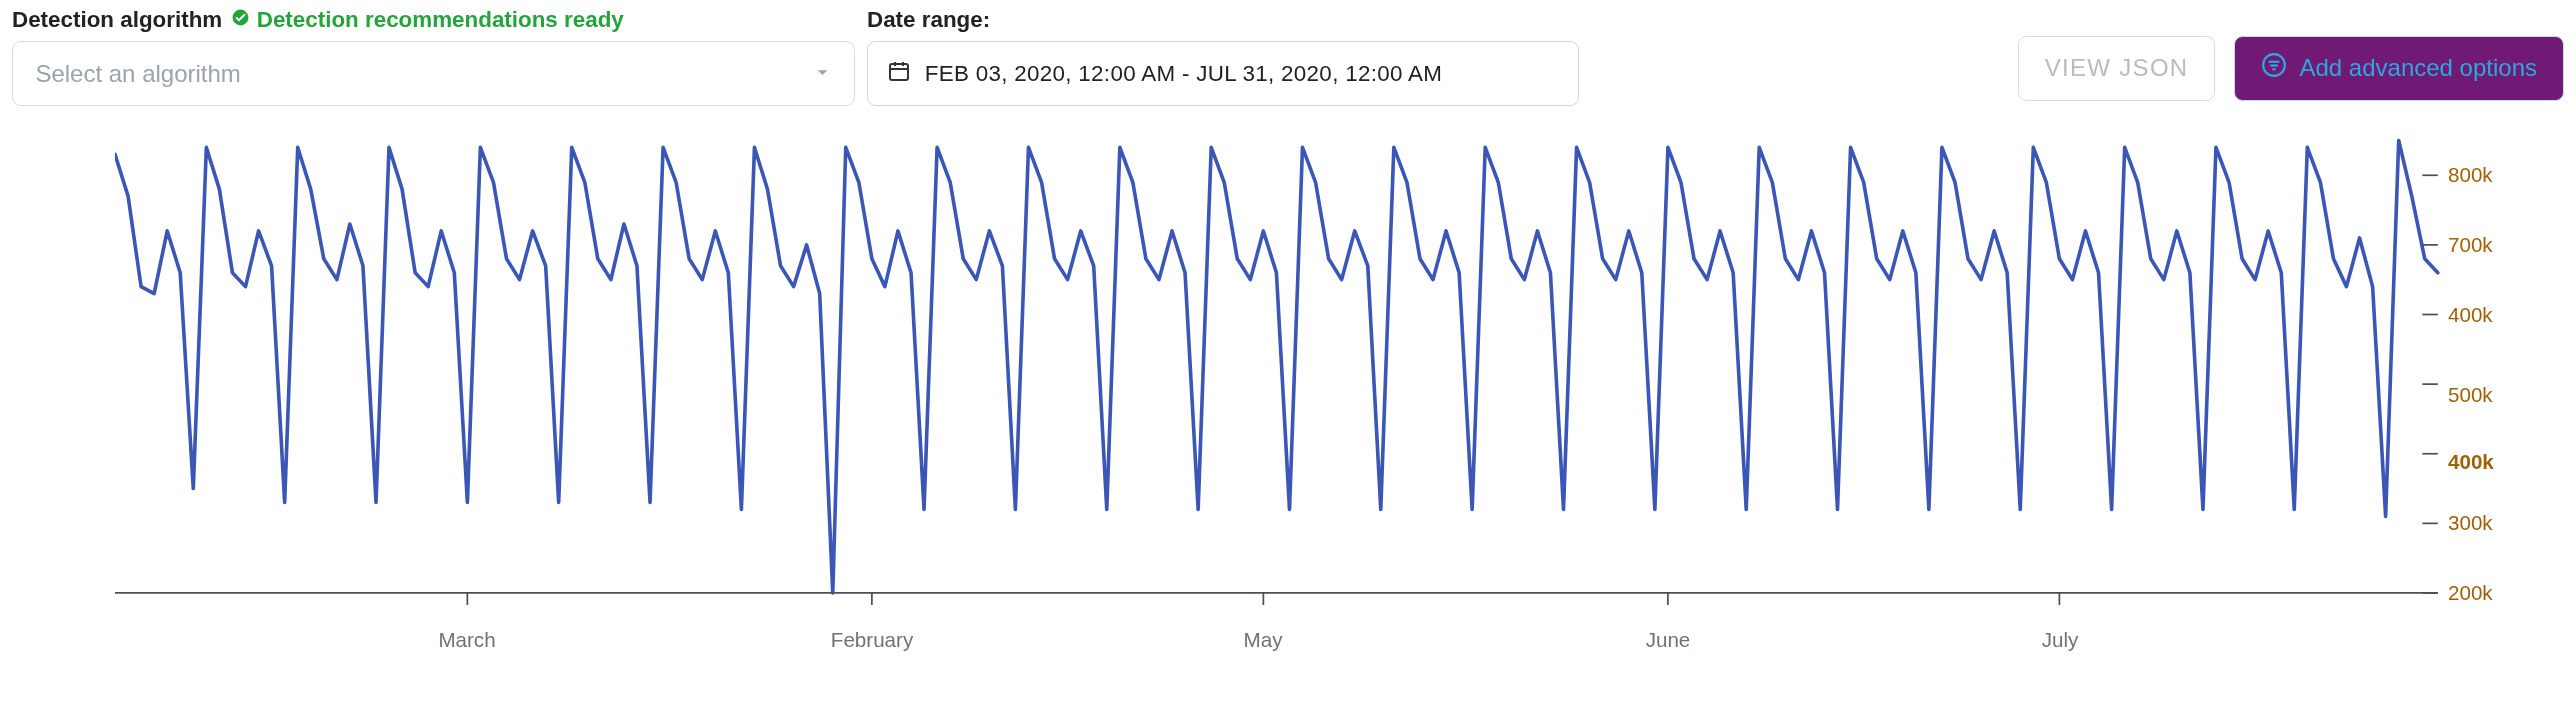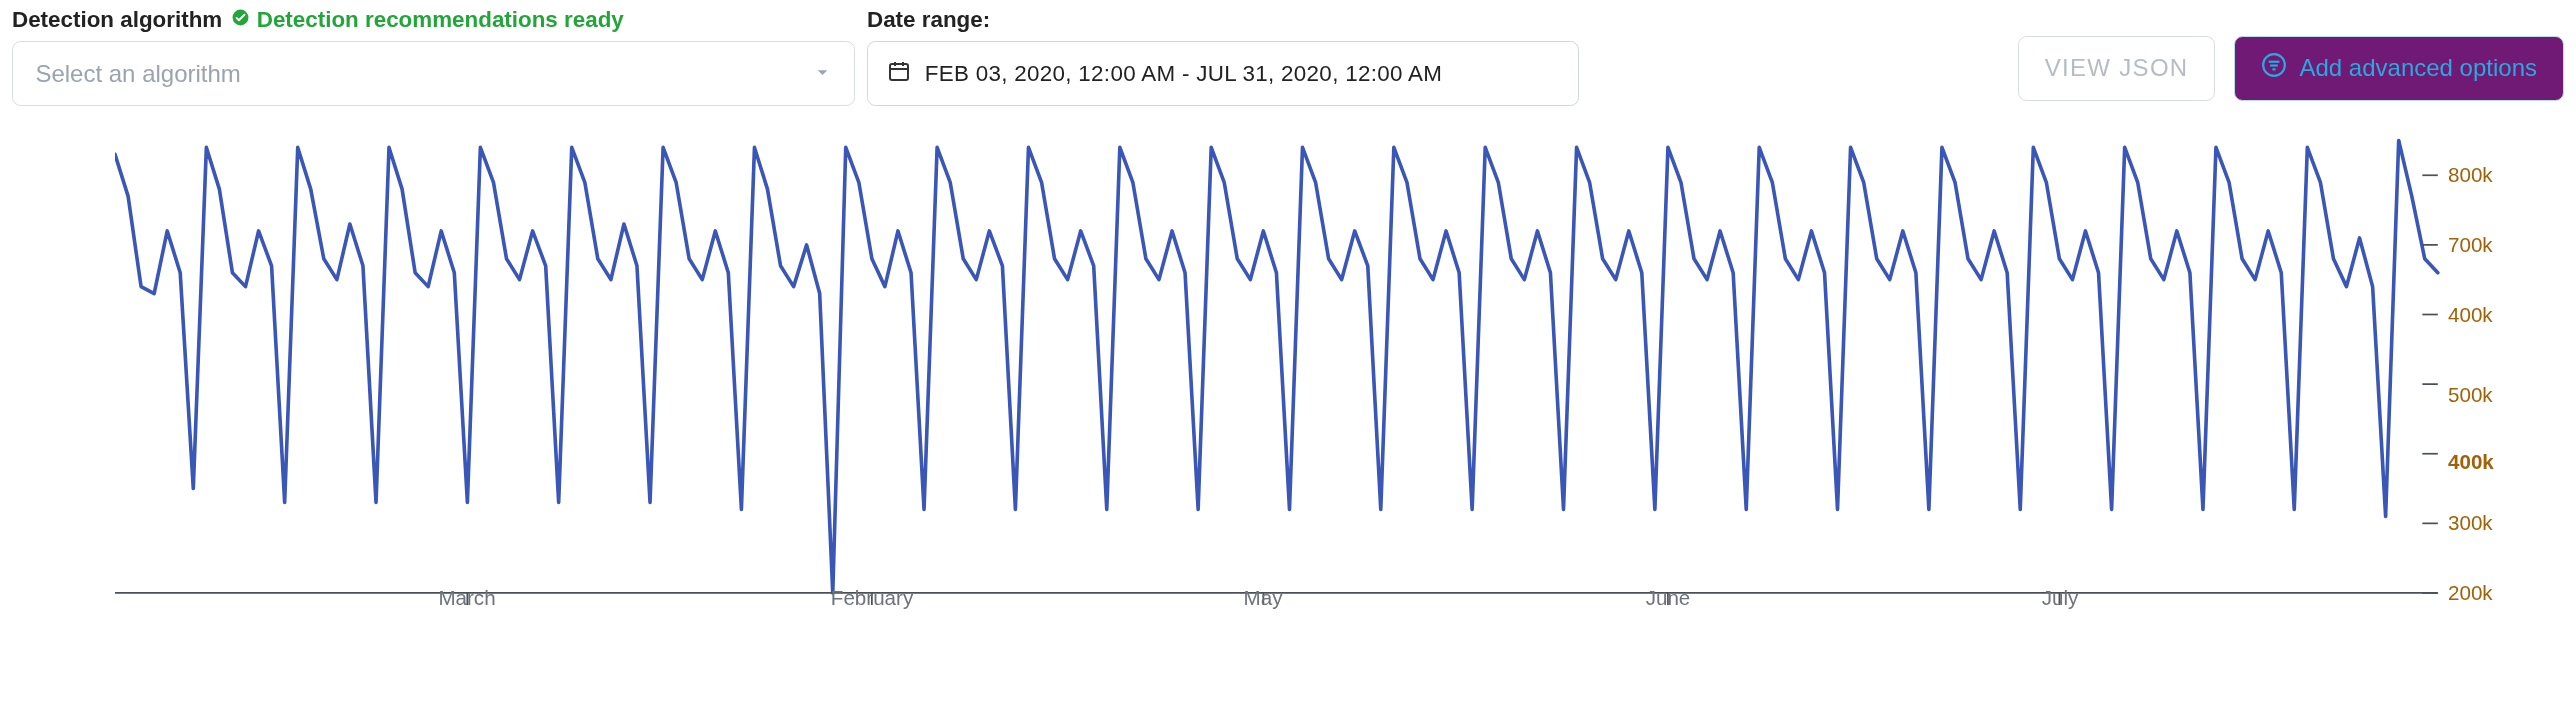--- a/index.html
+++ b/index.html
@@ -105,21 +105,21 @@
 .chart-wrap {
   position: relative;
   margin-top: 31px;
   margin-left: 103px;
   width: 2445px;
   height: 499px;
 }
 #chart-svg { position: absolute; inset: 0; }
 .xaxis-labels {
   position: absolute;
-  top: 449px;
+  top: 491px;
   left: 0;
   width: 2323px;
   height: 34px;
 }
 .xaxis-labels span {
   position: absolute;
   transform: translateX(-50%);
   font-size: 20.6px;
   color: #6c737c;
 }

